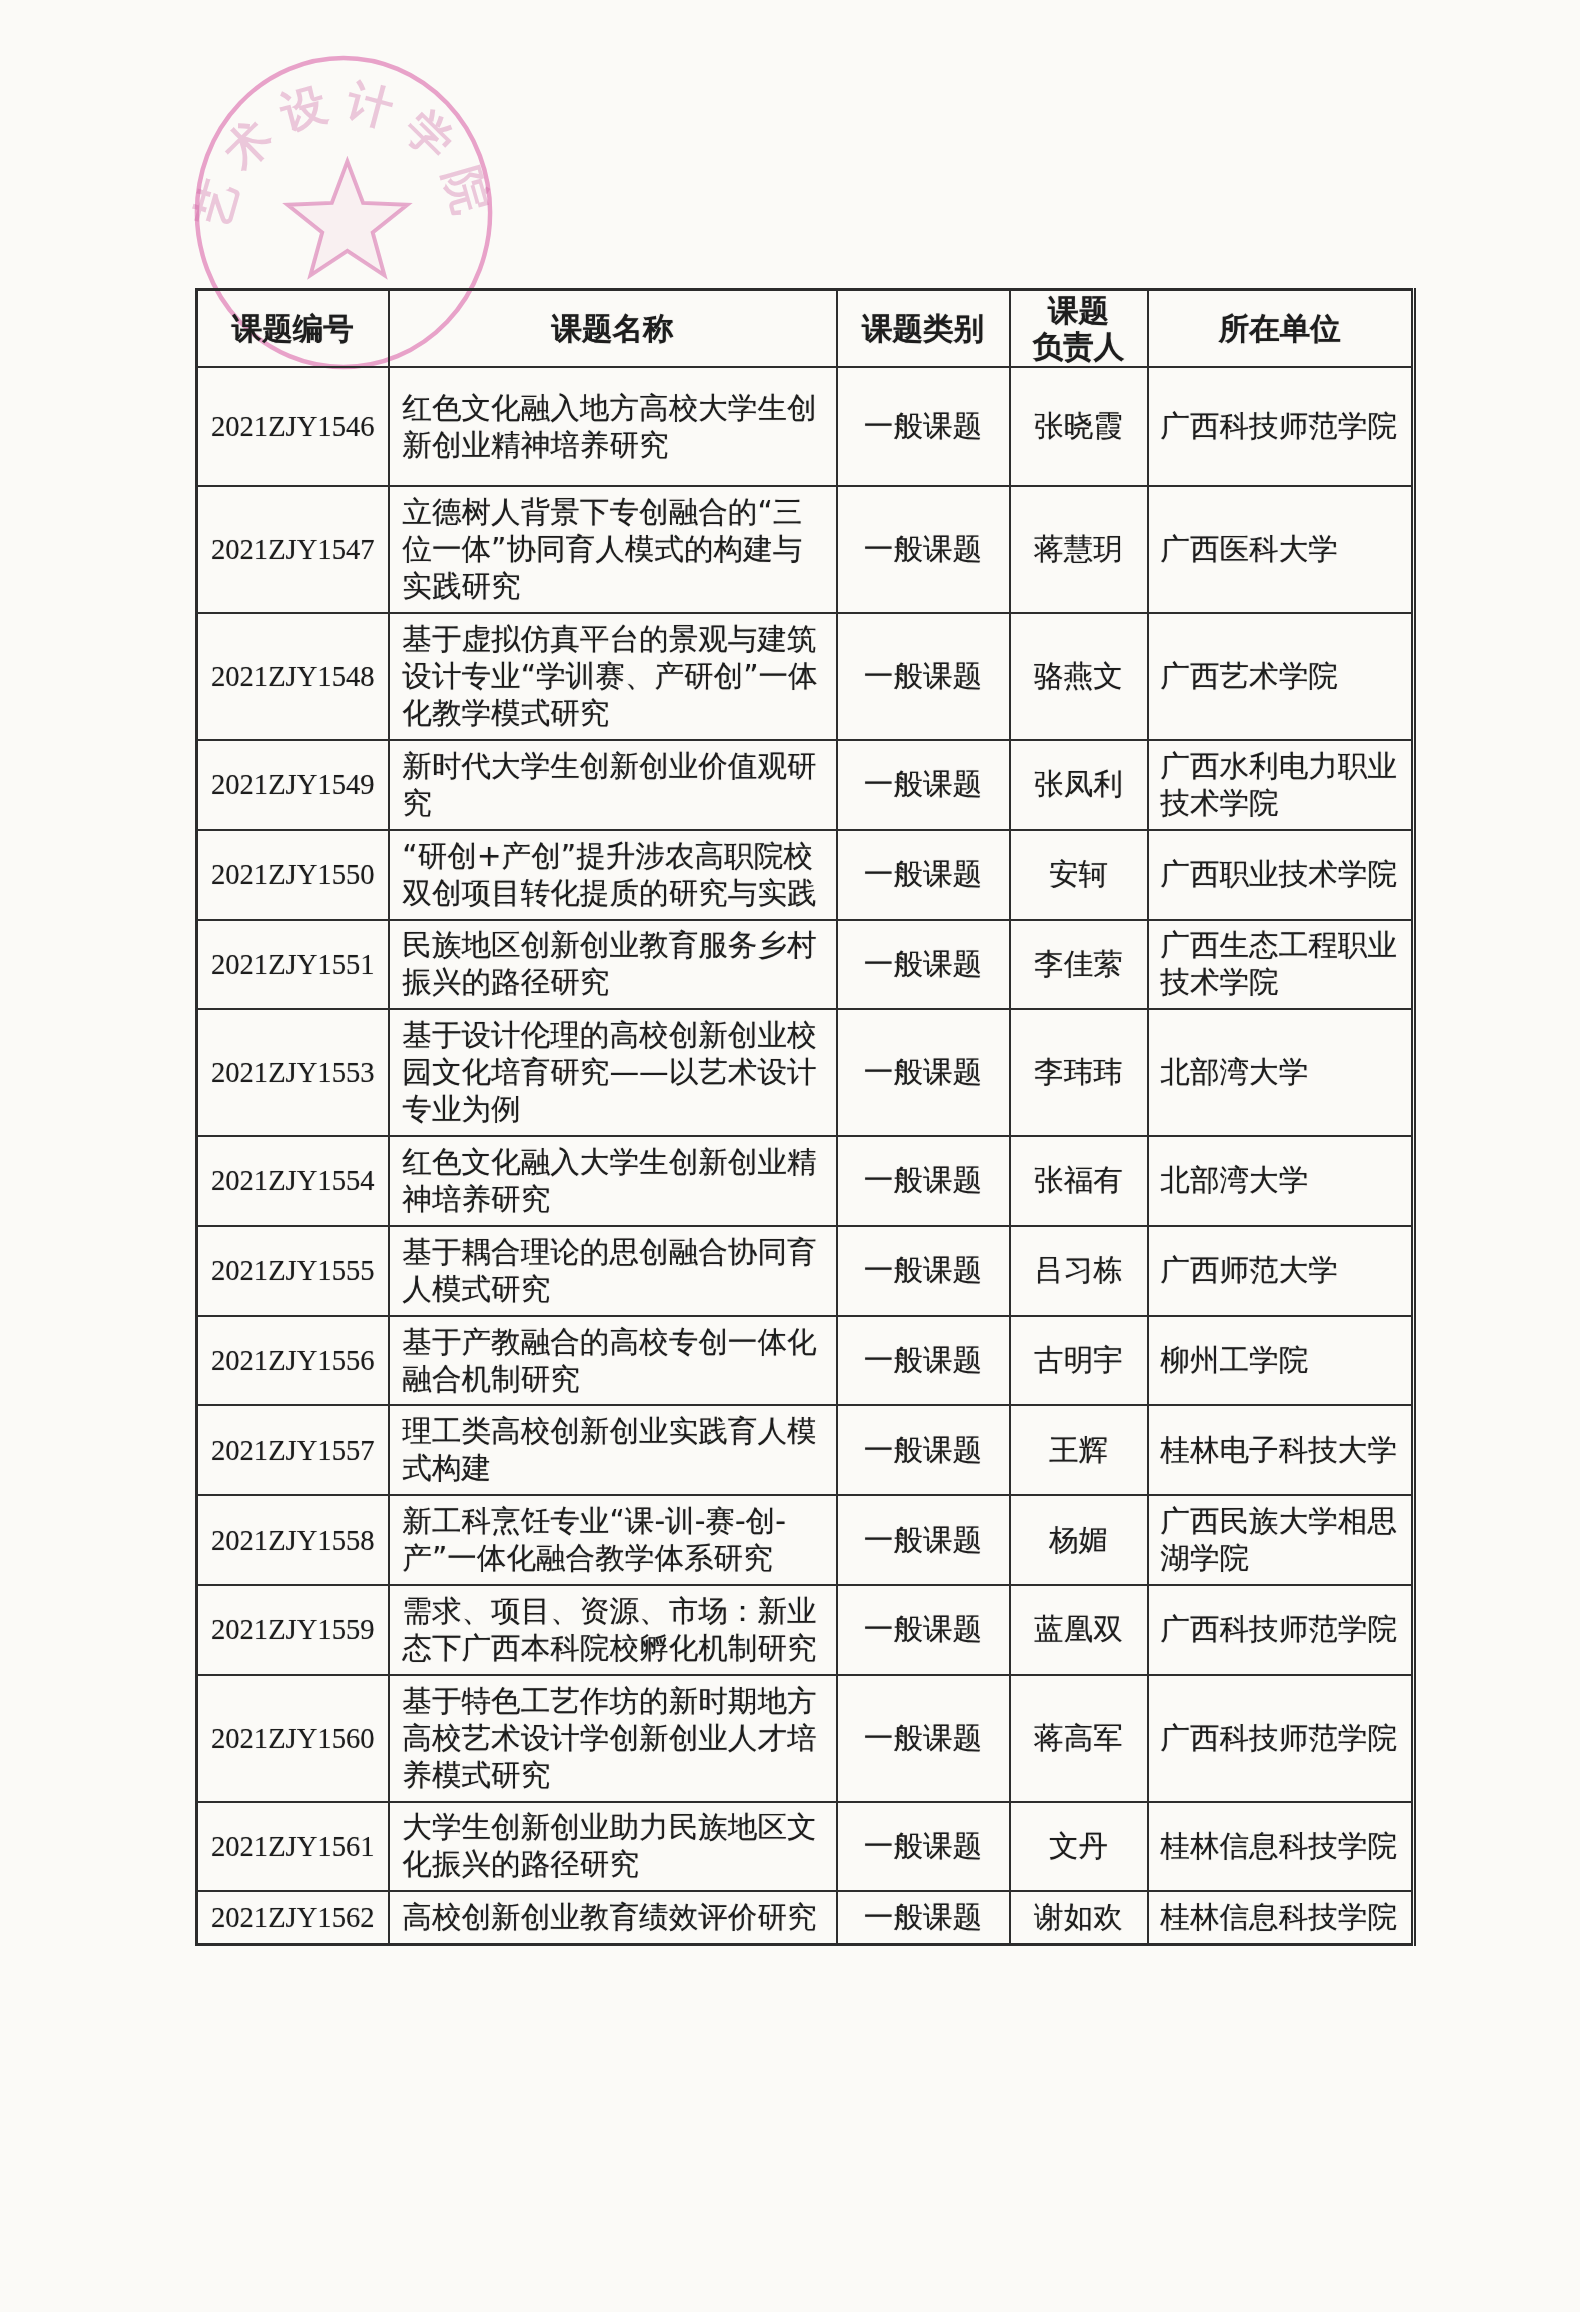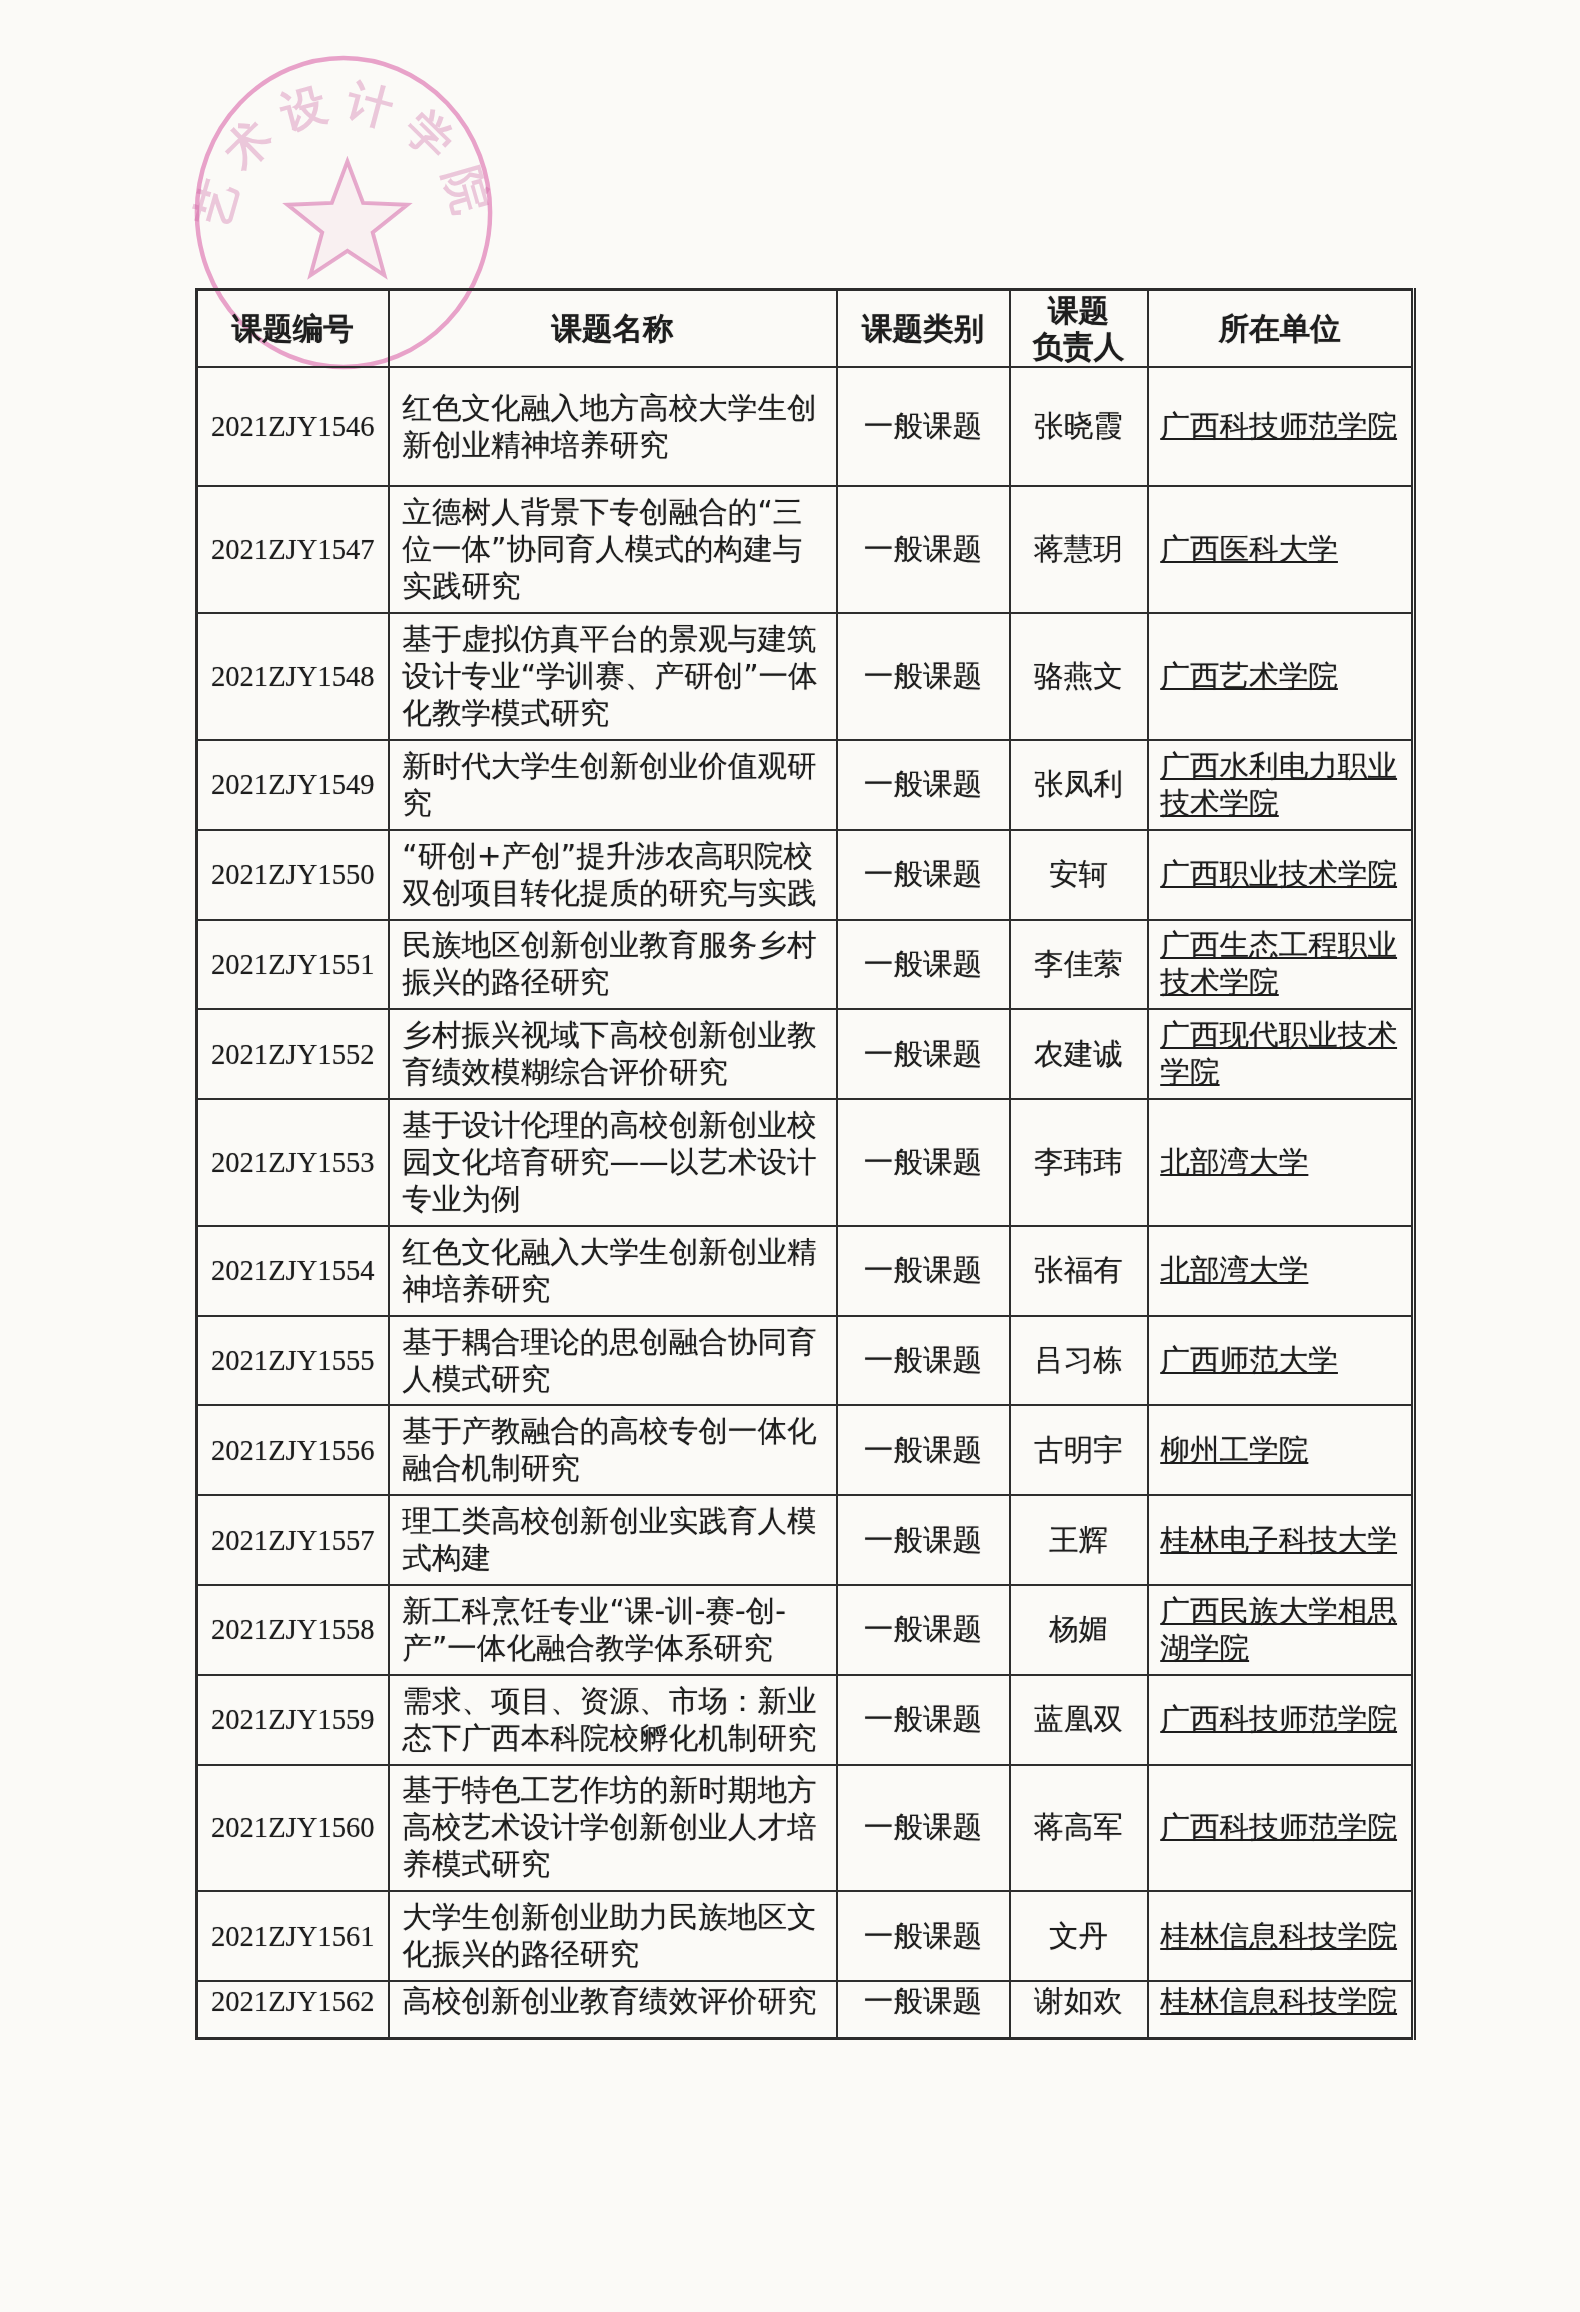--- a/index.html
+++ b/index.html
@@ -34,21 +34,21 @@
     padding:6.9px 12.8px;
     text-shadow:0 0 1px rgba(30,30,30,.45);
     word-break:break-all;
   }
   td.c-id {
     font-family:"Liberation Serif", serif;
     font-size:28.6px; text-align:center; padding:6.9px 3.9px;
   }
   td.c-name { text-align:left; }
   td.c-cat, td.c-leader { text-align:center; padding:6.9px 5.9px; }
-  td.c-org { text-align:left; padding:6.9px 11.8px;text-decoration:underline; }
+  td.c-org { text-align:left; padding:6.9px 11.8px; }
   tbody tr:nth-child(1) td { padding-top:21.7px; padding-bottom:21.7px; }
   tbody tr:nth-child(17) td { padding-top:1px; padding-bottom:16.7px; }
 
   .stamp { position:absolute; left:190px; top:49px; }
   .stamp .ring { fill:none; stroke:rgba(219,108,173,.62); stroke-width:4.5; }
   .stamp .star { fill:rgba(233,155,198,.10); stroke:rgba(214,106,170,.55); stroke-width:4; }
   .stamp .arc-text {
     font-family:"DejaVu Sans", sans-serif;
     font-size:46px; font-weight:bold;
     fill:rgba(199,83,152,.30);
@@ -124,27 +124,20 @@
           <td class="c-org">广西职业技术学院</td>
         </tr>
         <tr>
           <td class="c-id">2021ZJY1551</td>
           <td class="c-name">民族地区创新创业教育服务乡村振兴的路径研究</td>
           <td class="c-cat">一般课题</td>
           <td class="c-leader">李佳萦</td>
           <td class="c-org">广西生态工程职业技术学院</td>
         </tr>
         <tr>
-          <td class="c-id">2021ZJY1552</td>
-          <td class="c-name">乡村振兴视域下高校创新创业教育绩效模糊综合评价研究</td>
-          <td class="c-cat">一般课题</td>
-          <td class="c-leader">农建诚</td>
-          <td class="c-org">广西现代职业技术学院</td>
-        </tr>
-        <tr>
           <td class="c-id">2021ZJY1553</td>
           <td class="c-name">基于设计伦理的高校创新创业校园文化培育研究——以艺术设计专业为例</td>
           <td class="c-cat">一般课题</td>
           <td class="c-leader">李玮玮</td>
           <td class="c-org">北部湾大学</td>
         </tr>
         <tr>
           <td class="c-id">2021ZJY1554</td>
           <td class="c-name">红色文化融入大学生创新创业精神培养研究</td>
           <td class="c-cat">一般课题</td>

